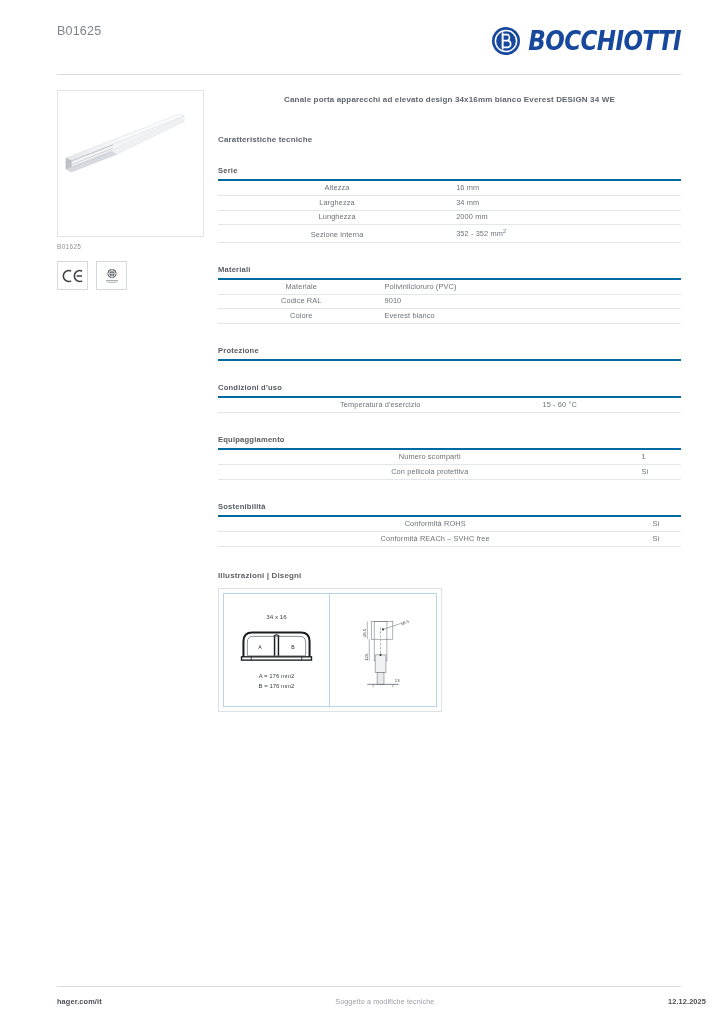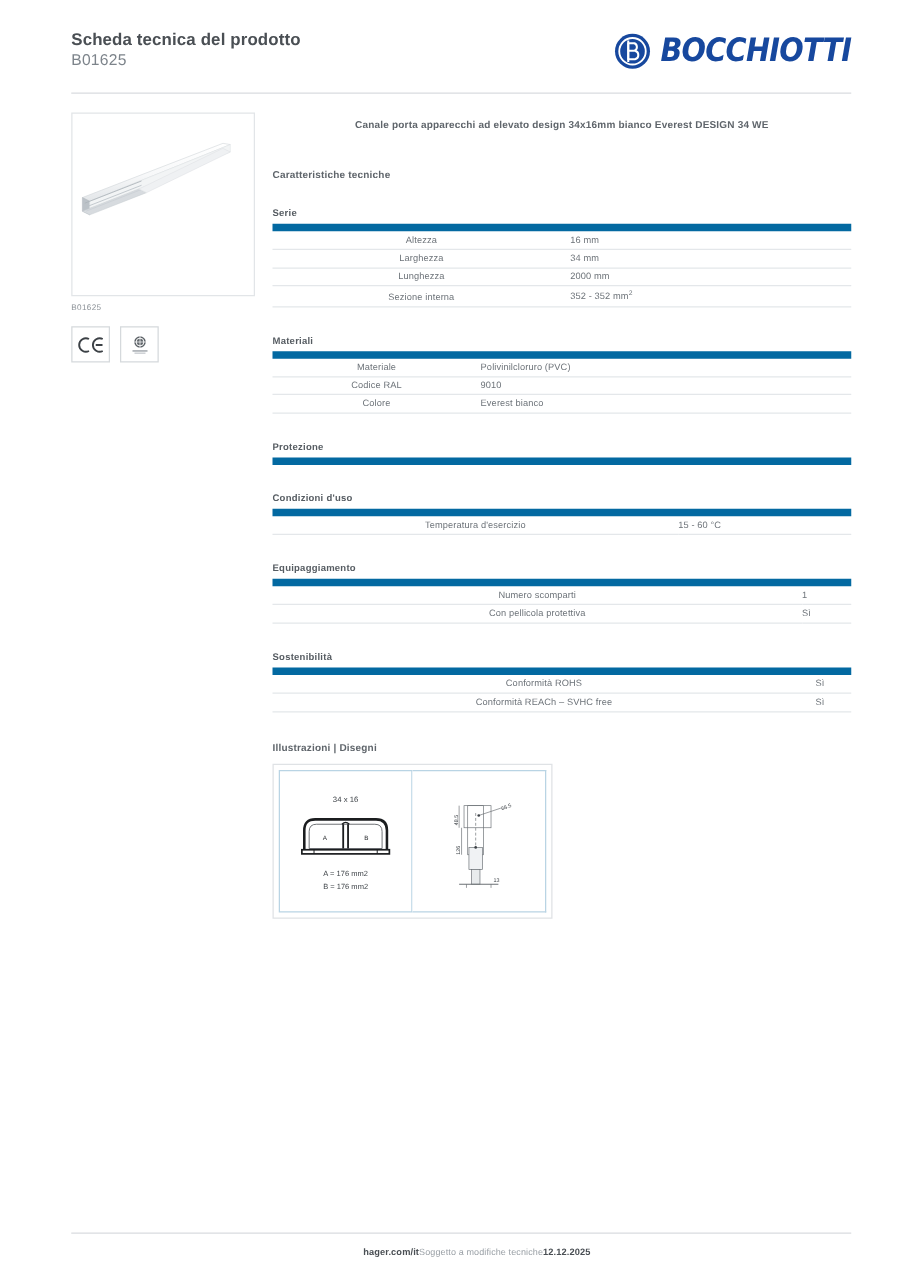--- a/index.html
+++ b/index.html
@@ -144,21 +144,21 @@
     letter-spacing: 0.15px;
   }
 
   .spec-heading {
     margin-top: 22px;
     font-size: 7.6px;
     font-weight: bold;
     color: #565c62;
     letter-spacing: 0.2px;
     padding-bottom: 4px;
-    border-bottom: 6px solid #0369a1;
+    border-bottom: 2px solid #0369a1;
   }
 
   .spec-table { width: 100%; border-collapse: collapse; }
 
   .spec-row { height: 14.6px; }
 
   .spec-row td {
     border-bottom: 1px solid #e4e7ea;
     font-size: 7.4px;
     color: #6d7379;
@@ -208,42 +208,41 @@
     height: 1px;
     background: #d9dcdf;
   }
   .footer {
     position: absolute;
     left: 57px;
     top: 997px;
     width: 649px;
     display: flex;
     align-items: center;
-    justify-content: center;
+    justify-content: space-between;
   }
   .footer-left, .footer-right {
     font-size: 7.4px;
     font-weight: bold;
     color: #4a4f54;
     letter-spacing: 0.1px;
   }
   .footer-center {
     font-size: 7.2px;
     color: #9aa0a6;
     letter-spacing: 0.1px;
   }
 </style>
 </head>
 <body>
 
 <div class="page">
 
   <div class="header">
     <div class="header-titles">
-      <div class="doc-title">Scheda tecnica del prodotto</div>
       <div class="doc-subtitle">B01625</div>
     </div>
 
     <div class="logo">
       <span class="logo-mark">
         <svg viewBox="0 0 30 30" aria-hidden="true">
           <circle cx="15" cy="15" r="14" fill="#17489e"></circle>
           <circle cx="15" cy="15" r="10.6" fill="none" stroke="#ffffff" stroke-width="1.5"></circle>
           <path d="M11.6 8.6 h5.0 a3.3 3.3 0 0 1 0 6.0 h-5.0 z M11.6 14.6 h5.4 a3.5 3.5 0 0 1 0 6.8 h-5.4 z" fill="none" stroke="#ffffff" stroke-width="1.6" stroke-linejoin="round"></path>
           <line x1="11.6" y1="6.4" x2="11.6" y2="23.6" stroke="#ffffff" stroke-width="1.6"></line>

